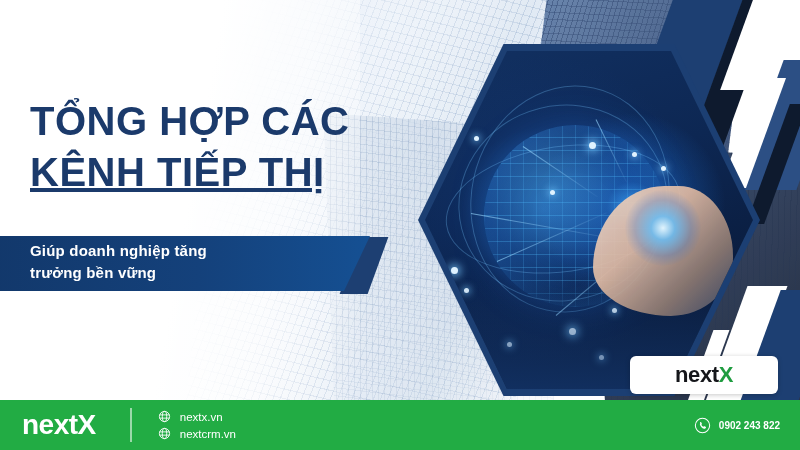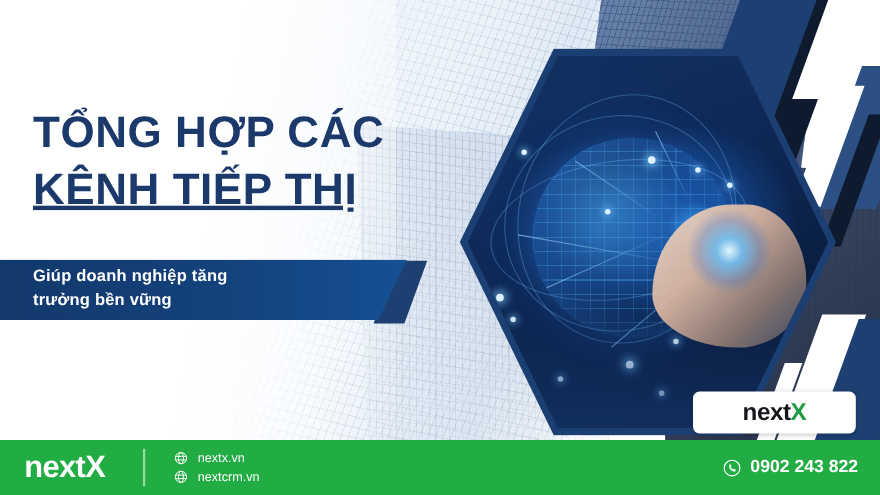--- a/index.html
+++ b/index.html
@@ -235,21 +235,21 @@
   }
   .glyph { display: inline-flex; align-items: center; justify-content: center; }
   .phones {
     margin-left: auto;
     margin-right: 20px;
     display: flex; align-items: center; gap: 26px;
   }
   .phone-row {
     display: flex; align-items: center; gap: 8px;
     color: #ffffff;
-    font-size: 16px;
+    font-size: 10px;
     font-weight: 700;
   }
 
   
   .badge {
     position: absolute;
     right: 22px; bottom: 56px;
     width: 148px; height: 38px;
     background: #ffffff;
     border-radius: 6px;

